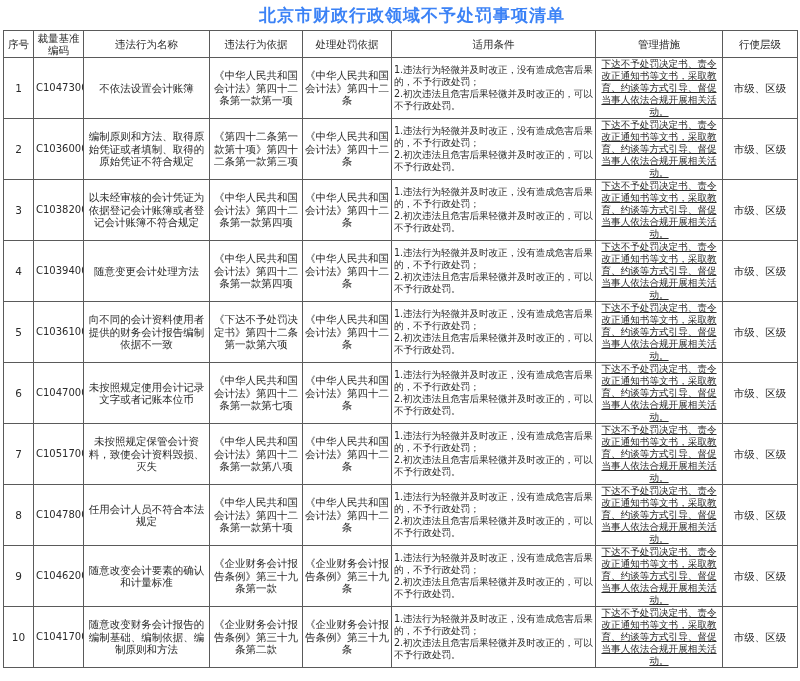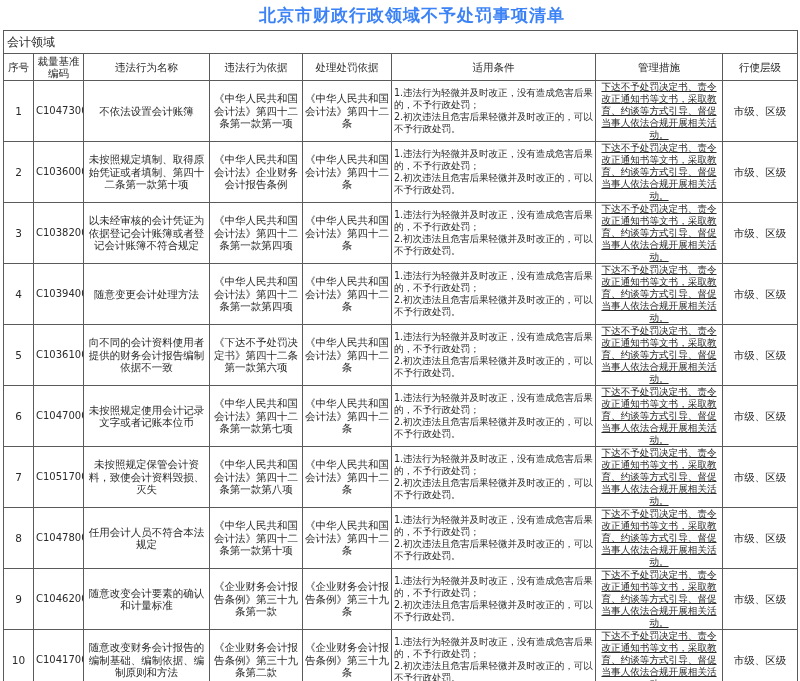--- a/index.html
+++ b/index.html
@@ -31,23 +31,20 @@
     <col style="width:30px">
       <col style="width:50px">
       <col style="width:126px">
       <col style="width:93px">
     <col style="width:89px">
       <col style="width:204px">
       <col style="width:127px">
       <col style="width:75px">
   </colgroup>
   <thead>
-    <tr class="section">
-      <td colspan="8">会计领域</td>
-    </tr>
     <tr>
       <th>序号</th>
       <th>裁量基准编码</th>
       <th>违法行为名称</th>
       <th>违法行为依据</th>
       <th>处理处罚依据</th>
       <th>适用条件</th>
       <th>管理措施</th>
       <th>行使层级</th>
     </tr>
@@ -63,22 +60,22 @@
       <span class="cond-line">1.违法行为轻微并及时改正，没有造成危害后果的，不予行政处罚；</span>
       <span class="cond-line">2.初次违法且危害后果轻微并及时改正的，可以不予行政处罚。</span>
     </td>
     <td class="measure">下达不予处罚决定书、责令改正通知书等文书，采取教育、约谈等方式引导、督促当事人依法合规开展相关活动。</td>
     <td>市级、区级</td>
   </tr>
 
   <tr class="row">
     <td>2</td>
     <td class="code">C1036000</td>
-    <td>未按照规定填制、取得原始凭证或者填制、第四十二条第一款第十项</td>
-    <td>《中华人民共和国会计法》企业财务会计报告条例</td>
+    <td>编制原则和方法、取得原始凭证或者填制、取得的原始凭证不符合规定</td>
+    <td>《第四十二条第一款第十项》第四十二条第一款第三项</td>
     <td>《中华人民共和国会计法》第四十二条</td>
     <td class="cond">
       <span class="cond-line">1.违法行为轻微并及时改正，没有造成危害后果的，不予行政处罚；</span>
       <span class="cond-line">2.初次违法且危害后果轻微并及时改正的，可以不予行政处罚。</span>
     </td>
     <td class="measure">下达不予处罚决定书、责令改正通知书等文书，采取教育、约谈等方式引导、督促当事人依法合规开展相关活动。</td>
     <td>市级、区级</td>
   </tr>
 
   <tr class="row">

